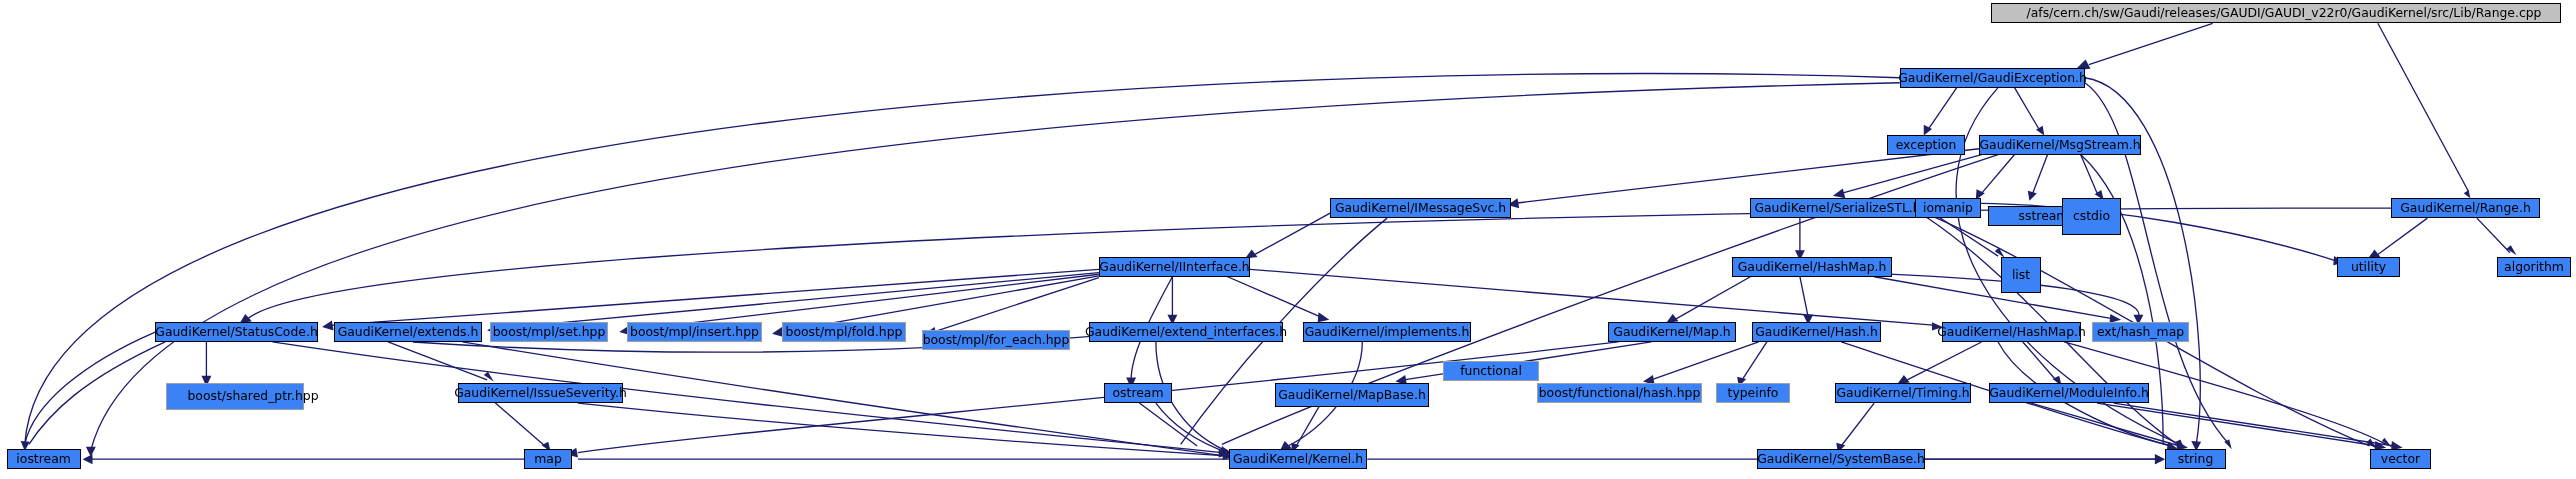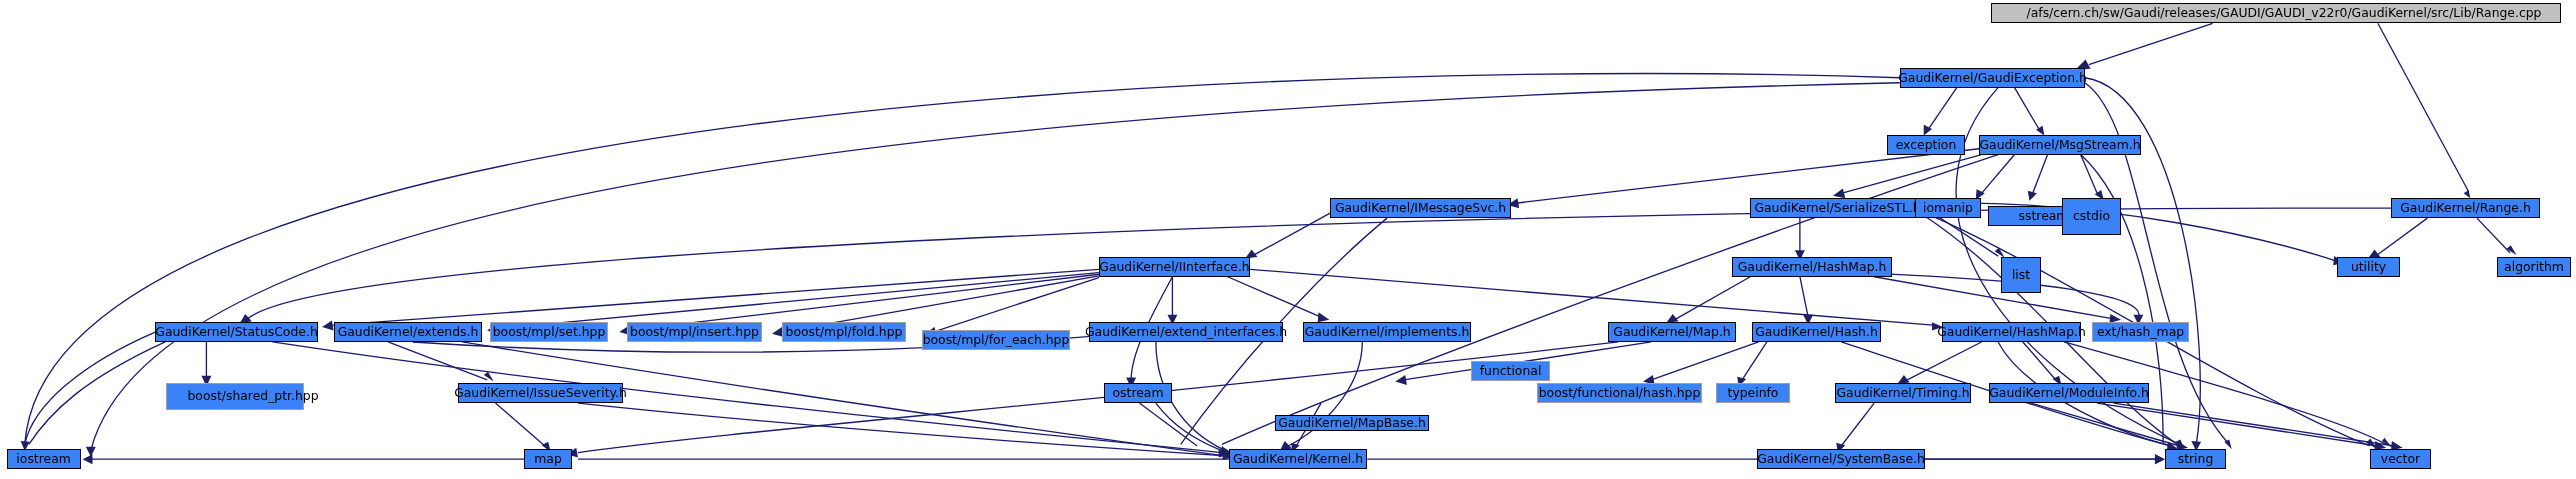--- a/index.html
+++ b/index.html
@@ -198,22 +198,22 @@
   <div class="node grey" style="left:922px;top:322px;width:148px;height:20px;margin-top:8px;">boost/mpl/for_each.hpp</div>
   <div class="node solid" style="left:1089px;top:322px;width:194px;height:20px;">GaudiKernel/extend_interfaces.h</div>
   <div class="node solid" style="left:1303px;top:322px;width:168px;height:20px;">GaudiKernel/implements.h</div>
   <div class="node solid" style="left:1608px;top:322px;width:128px;height:20px;">GaudiKernel/Map.h</div>
   <div class="node solid" style="left:1752px;top:322px;width:129px;height:20px;">GaudiKernel/Hash.h</div>
   <div class="node solid" style="left:1942px;top:322px;width:139px;height:20px;">GaudiKernel/HashMap.h</div>
   <div class="node grey" style="left:2092px;top:322px;width:97px;height:20px;">ext/hash_map</div>
   <div class="node grey" style="left:166px;top:383px;width:138px;height:27px;padding-left:36px;">boost/shared_ptr.hpp</div>
   <div class="node solid" style="left:458px;top:383px;width:165px;height:20px;">GaudiKernel/IssueSeverity.h</div>
   <div class="node solid" style="left:1104px;top:383px;width:68px;height:20px;">ostream</div>
-  <div class="node solid" style="left:1275px;top:383px;width:154px;height:16px;margin-top:32px;">GaudiKernel/MapBase.h</div>
-  <div class="node grey" style="left:1443px;top:361px;width:79px;height:20px;margin-left:28px;">functional</div>
+  <div class="node solid" style="left:1275px;top:383px;width:154px;height:24px;">GaudiKernel/MapBase.h</div>
+  <div class="node grey" style="left:1443px;top:361px;width:96px;height:20px;">functional</div>
   <div class="node grey" style="left:1537px;top:383px;width:165px;height:20px;">boost/functional/hash.hpp</div>
   <div class="node grey" style="left:1716px;top:383px;width:74px;height:20px;">typeinfo</div>
   <div class="node solid" style="left:1835px;top:383px;width:136px;height:20px;">GaudiKernel/Timing.h</div>
   <div class="node solid" style="left:1989px;top:383px;width:160px;height:20px;">GaudiKernel/ModuleInfo.h</div>
   <div class="node solid" style="left:6.6px;top:449px;width:74px;height:20px;">iostream</div>
   <div class="node solid" style="left:524px;top:449px;width:48px;height:20px;">map</div>
   <div class="node solid" style="left:1229px;top:449px;width:138px;height:20px;">GaudiKernel/Kernel.h</div>
   <div class="node solid" style="left:1757px;top:449px;width:168px;height:20px;">GaudiKernel/SystemBase.h</div>
   <div class="node solid" style="left:2165px;top:449px;width:61px;height:20px;">string</div>
   <div class="node solid" style="left:2370px;top:449px;width:61px;height:20px;">vector</div>

